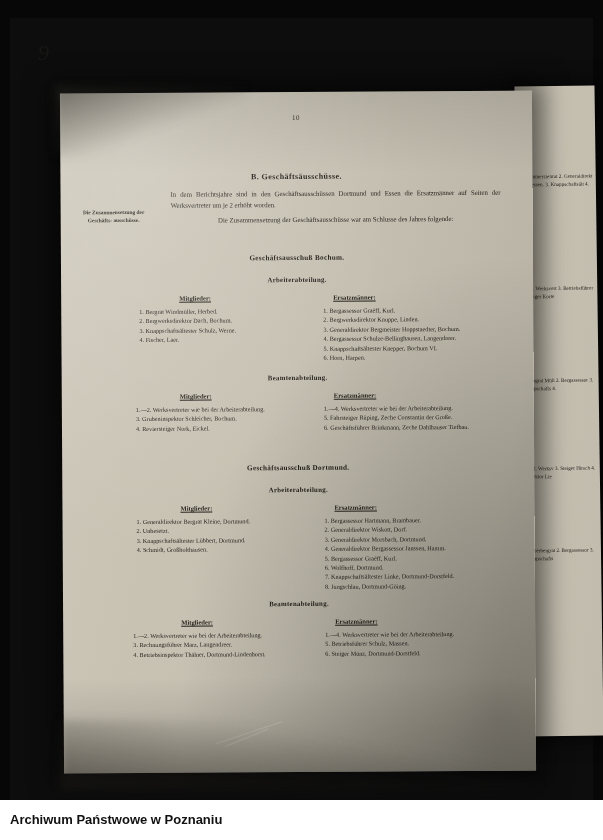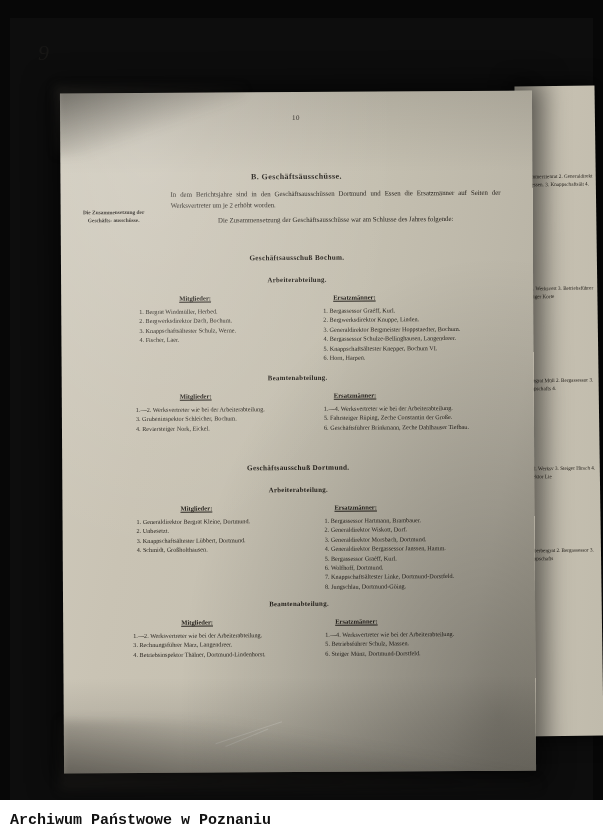--- a/index.html
+++ b/index.html
@@ -129,22 +129,22 @@
   
   .scratch { position:absolute; background:#e9e6dd; opacity:.45; }
 
   
   .footer-bar {
     position:absolute; left:0; top:800px; width:603px; height:40px;
     background:#ffffff;
   }
   .footer-text {
     position:absolute; left:10px; top:812px;
-    font-family:Liberation Mono, monospace;
-    font-size:15px; font-weight:bold; color:#111;
+    font-family:Liberation Sans, sans-serif;
+    font-size:13px; font-weight:bold; color:#111;
   }
 </style>
 </head>
 <body>
 
 <div id="scan">
 
   <div class="film-edge edge-top"></div>
   <div class="film-edge edge-left"></div>
   <div class="film-edge edge-right"></div>

